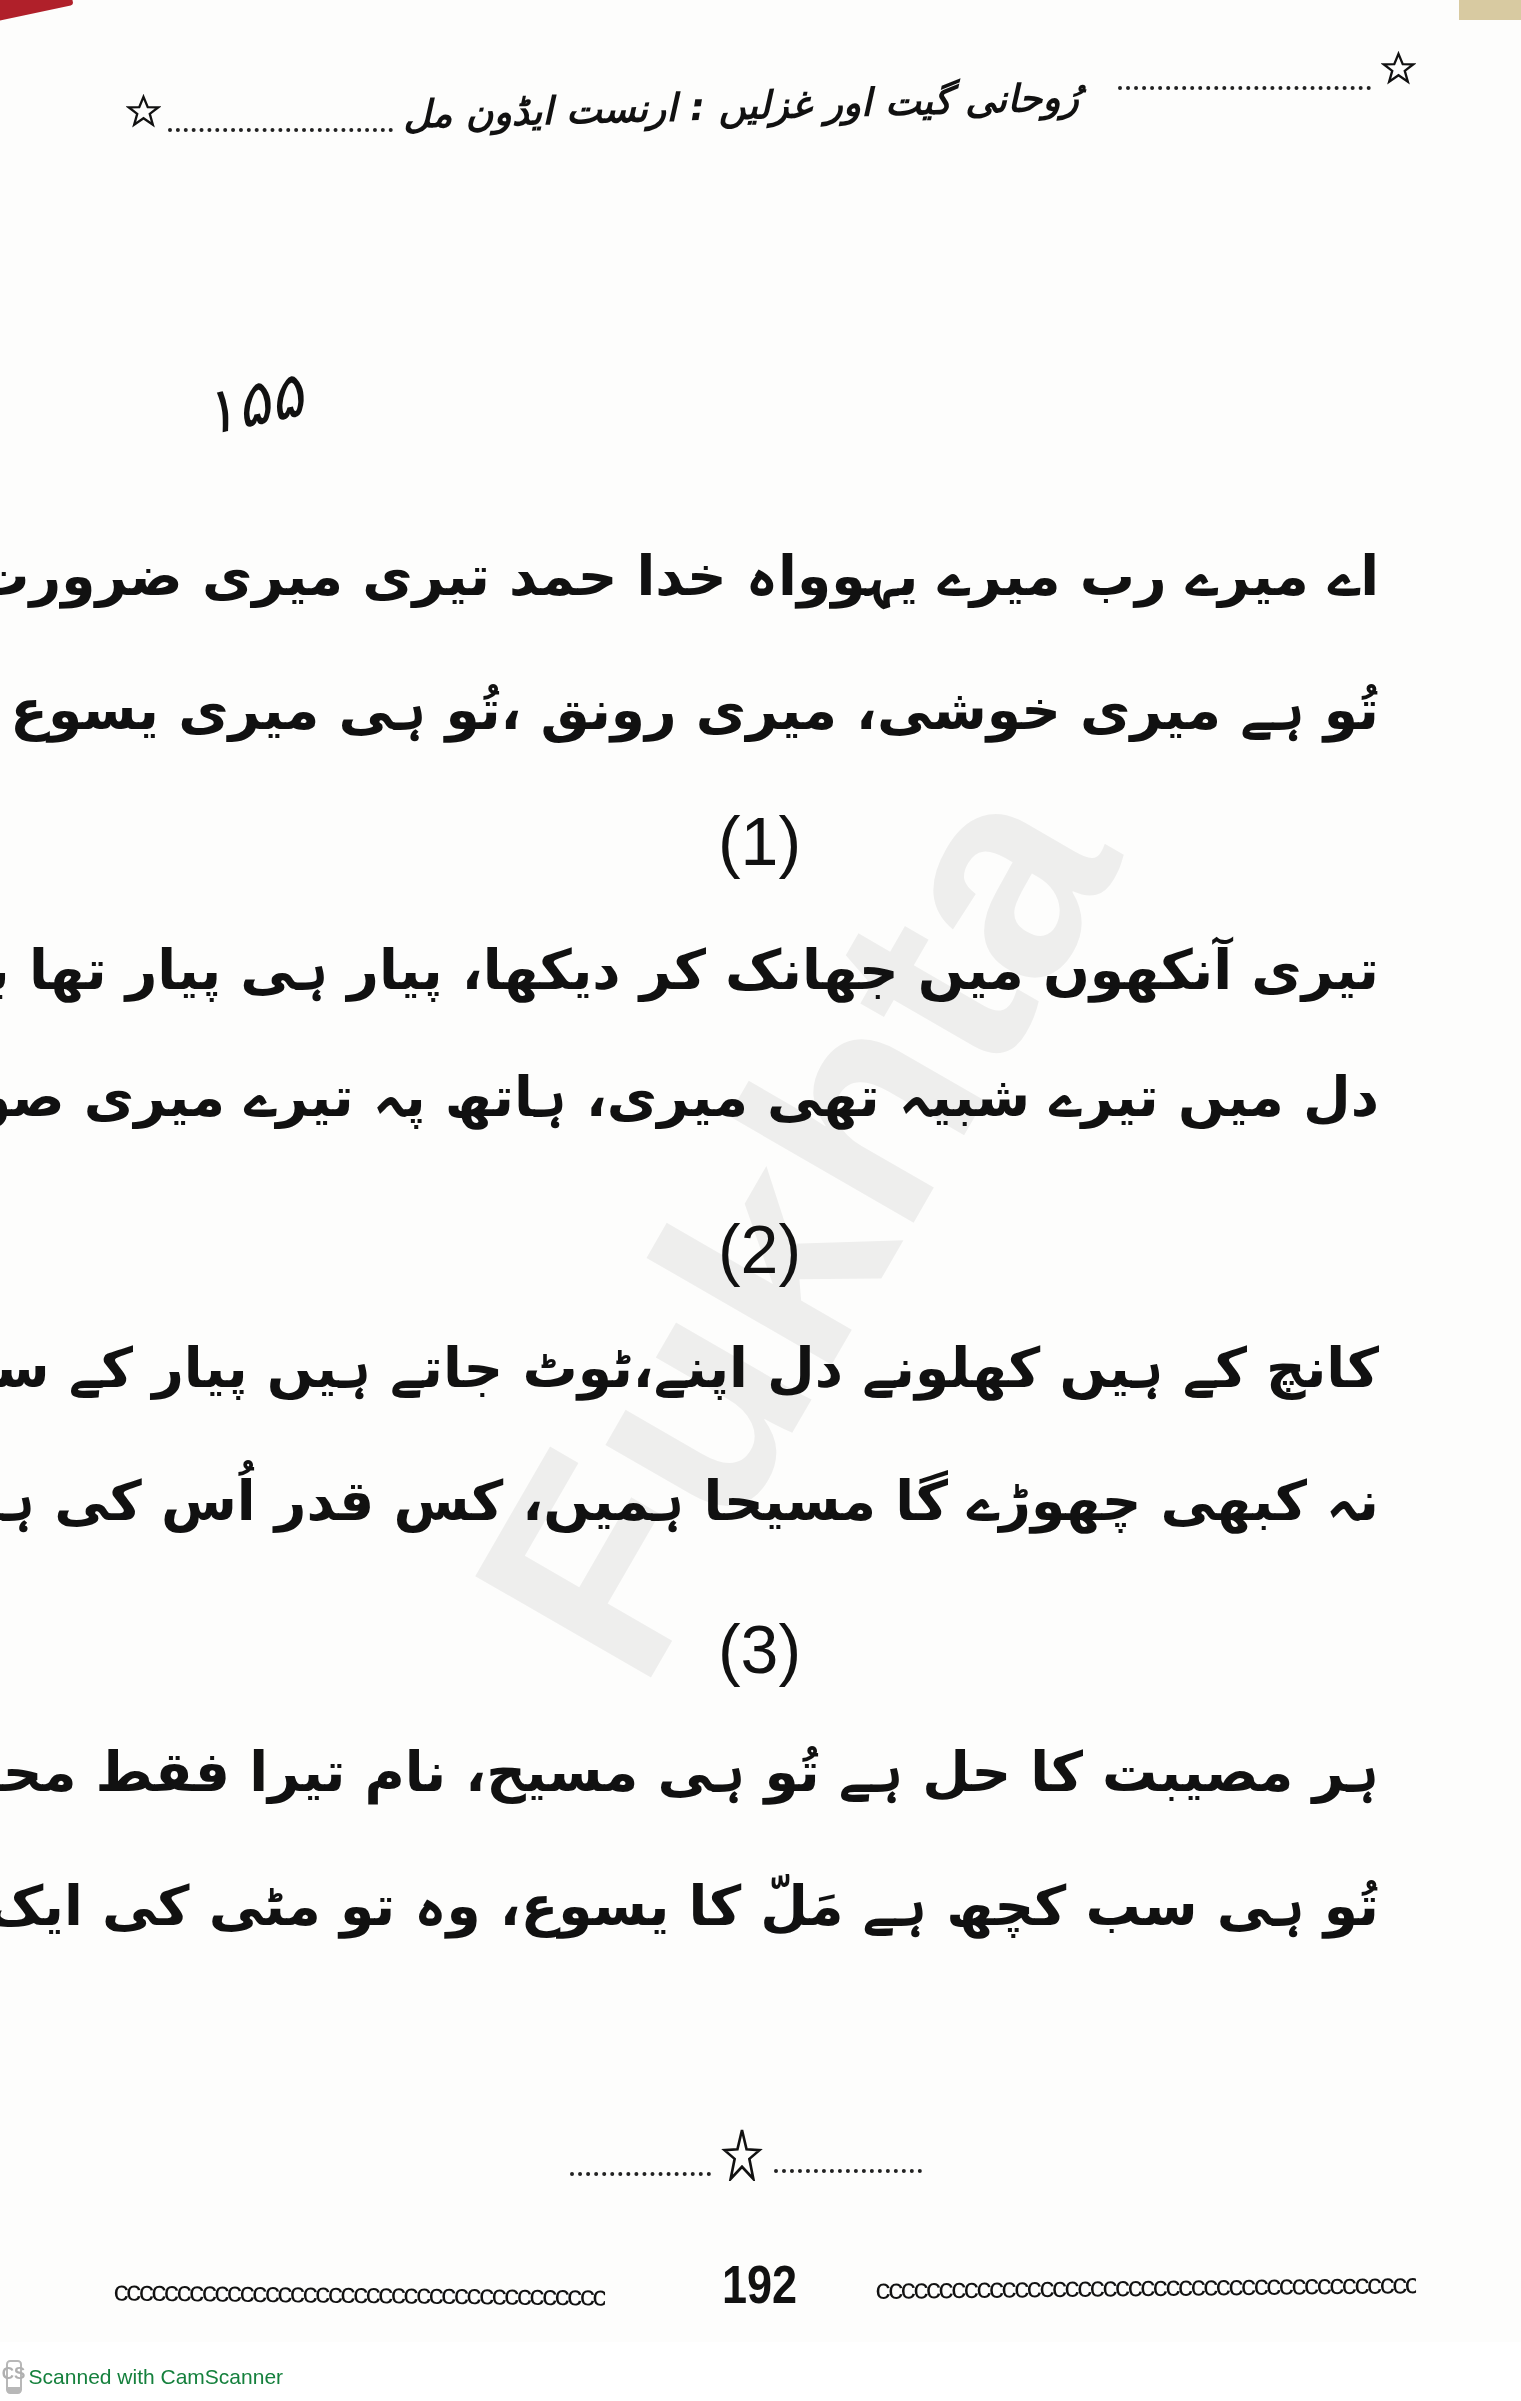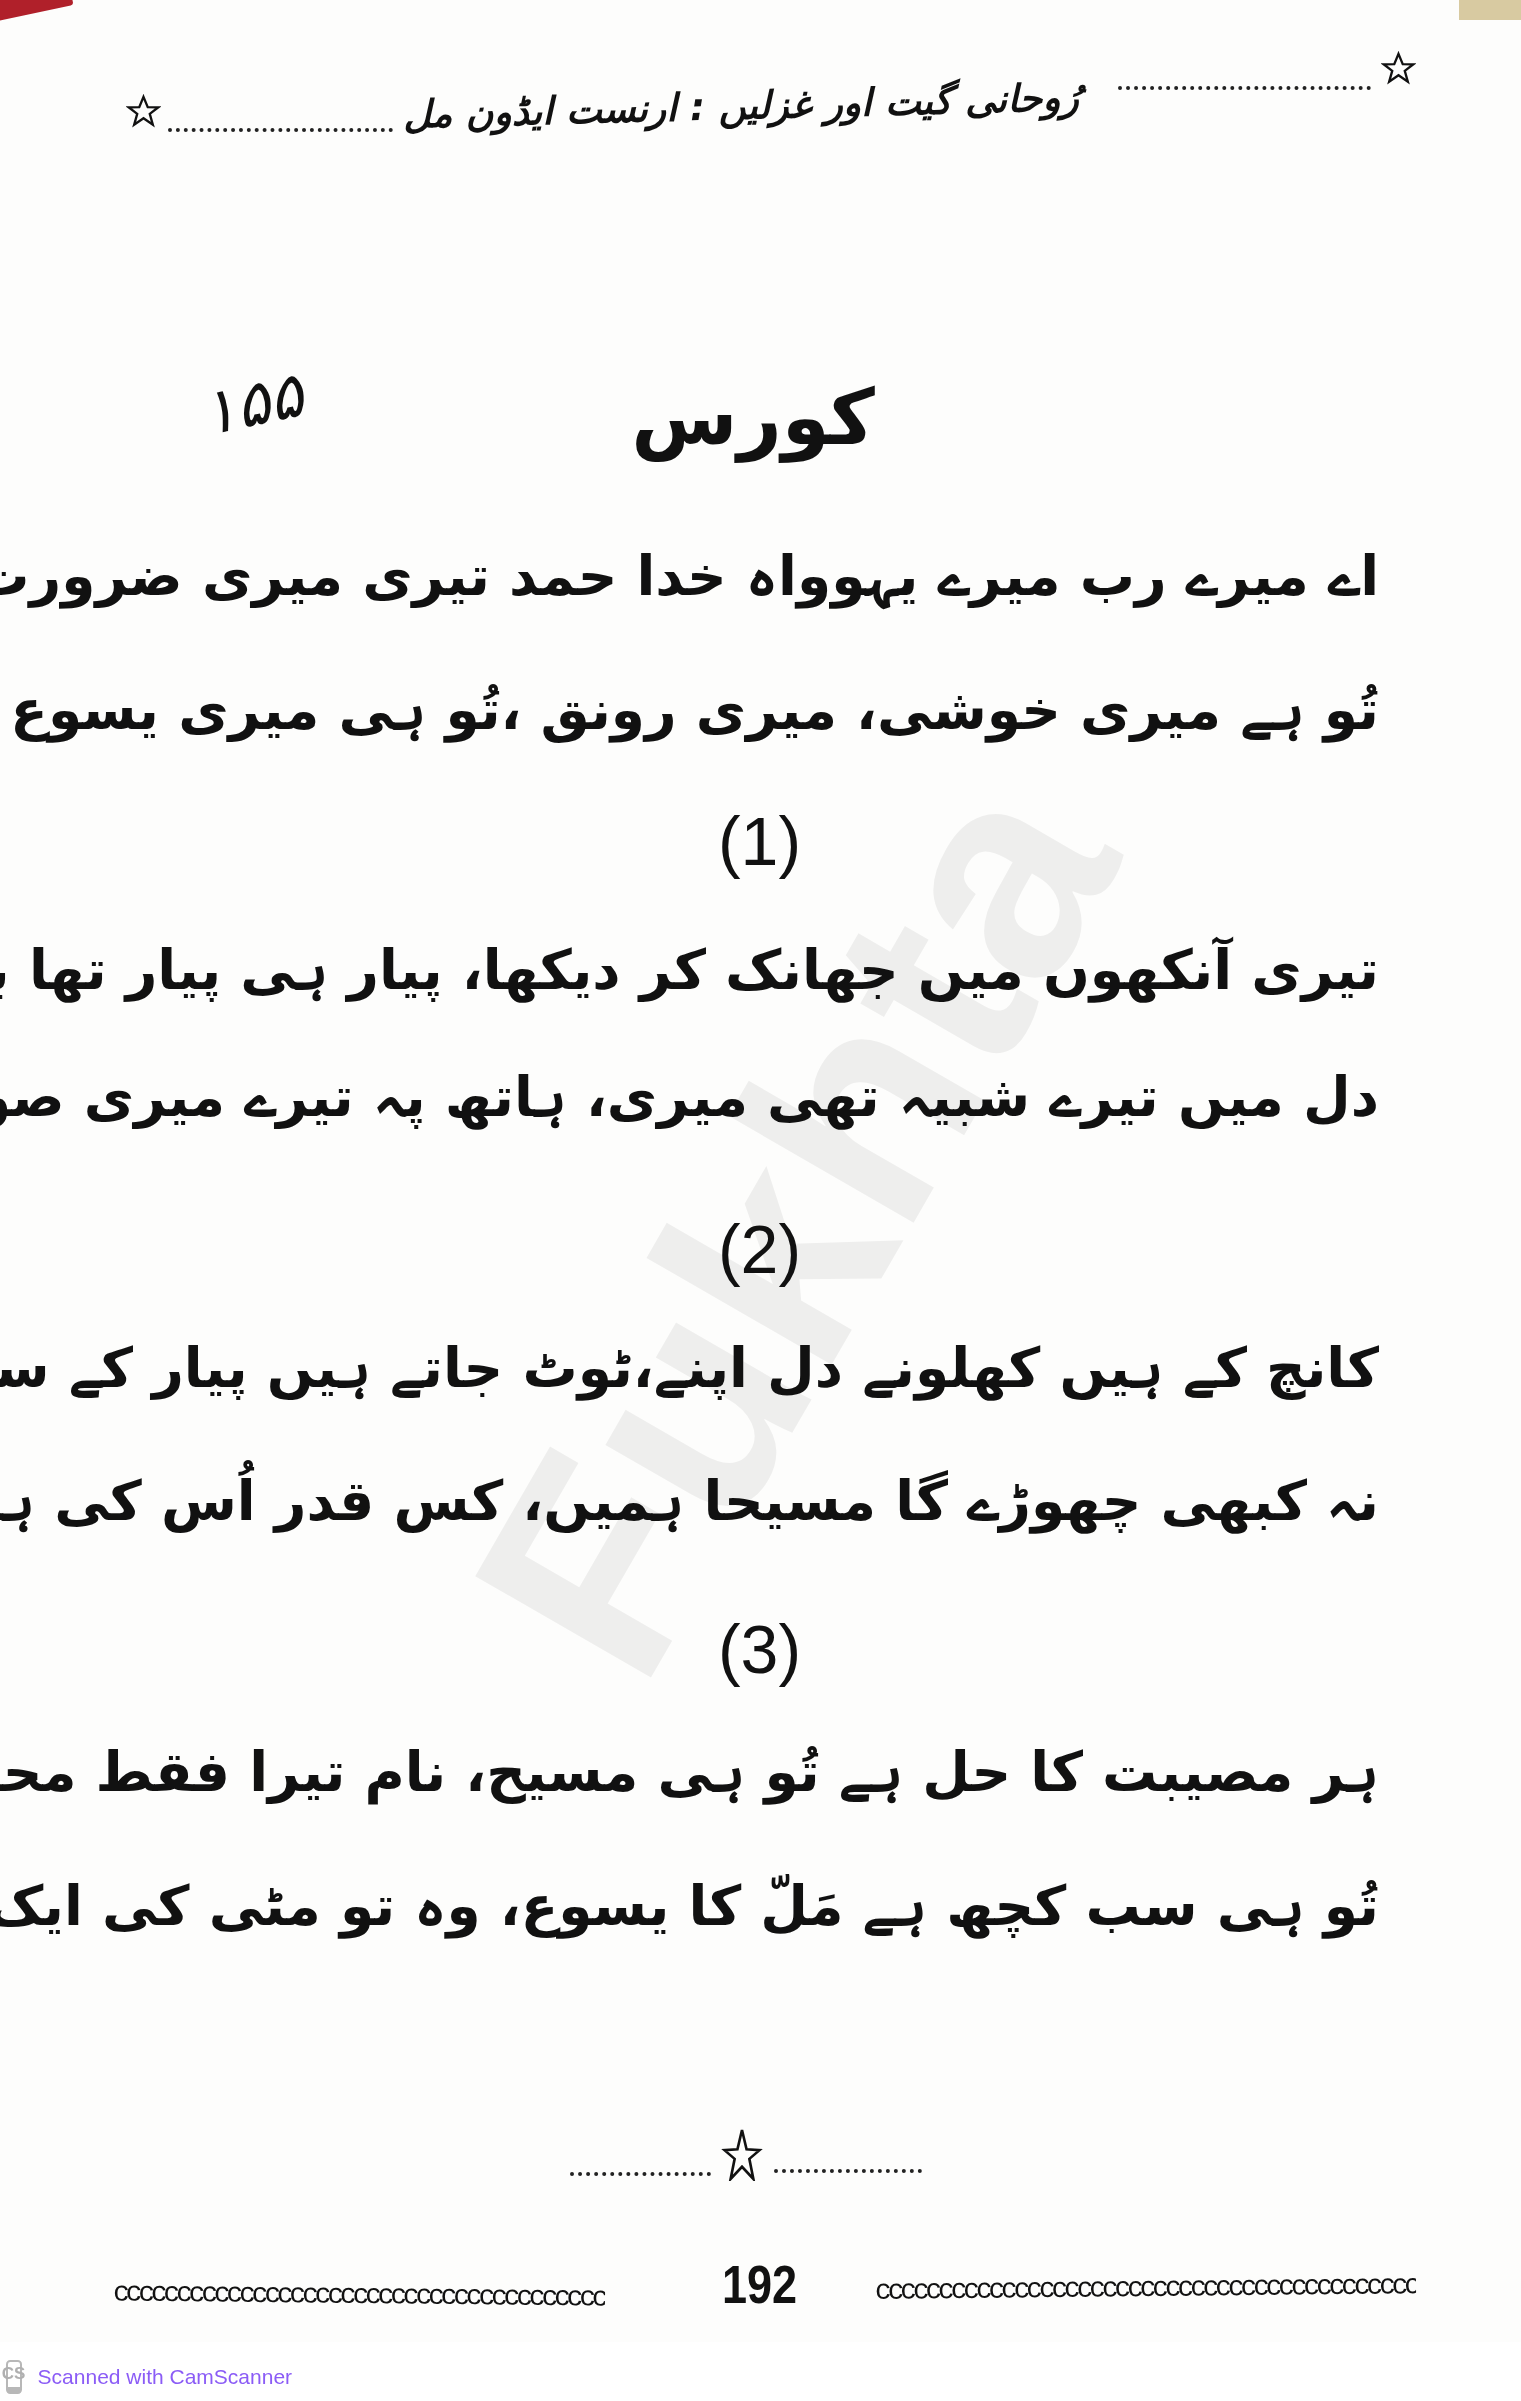--- a/index.html
+++ b/index.html
@@ -78,21 +78,21 @@
   .cs-footer {
     position: absolute; left: 5.6px; top: 2359px; height: 35px; display: flex; align-items: center;
   }
   .cs-logo {
     width: 16px; height: 34px; border: 2.8px solid #b8b8b8; border-radius: 4.2px;
     box-sizing: border-box; color: #b0b0b0; font-family: "Liberation Sans", sans-serif;
     font-weight: bold; font-size: 17px; display: flex; align-items: center; justify-content: center;
     border-bottom-width: 7px;
   }
   .cs-text {
-    margin-left: 16px; font-family: "Liberation Sans", sans-serif; font-size: 21px; color: #8b5cf6;
+    margin-left: 7px; font-family: "Liberation Sans", sans-serif; font-size: 21px; color: #15803d;
   }
 </style>
 </head>
 <body>
 
 <div class="page">
   <div class="corner-tl"></div>
   <div class="corner-tr"></div>
 
   <div class="watermark">Fukhta</div>
@@ -107,21 +107,20 @@
     <div class="header-text urdu">رُوحانی گیت اور غزلیں : ارنست ایڈون مل</div>
     <div class="dots" style="left:63px; top:72px; width:225px;"></div>
     <span class="abs star" style="left:21px; top:49px; width:35px; height:41px;">
       <svg viewBox="0 0 24 24">
           <polygon points="12,2 14.9,9 22,9.2 16.3,13.6 18.4,21 12,16.6 5.6,21 7.7,13.6 2,9.2 9.1,9" fill="none" stroke="#111" stroke-width="1.6"></polygon>
         </svg>
     </span>
   </div>
 
   <div class="handnote">۱۵۵</div>
-  <div class="chorus-heading urdu">کورس</div>
 
   <div class="line urdu" style="top:541px;">اے میرے رب میرے یہوواہ خدا حمد تیری میری ضرورت ہے</div>
   <div class="line urdu" style="top:675px;">تُو ہے میری خوشی، میری رونق ،تُو ہی میری یسوع عبادت ہے</div>
 
   <div class="num" style="top:802px;">(1)</div>
   <div class="line urdu" style="top:935px;">تیری آنکھوں میں جھانک کر دیکھا، پیار ہی پیار تھا بھرا اُن میں</div>
   <div class="line urdu" style="top:1062px;">دل میں تیرے شبیہ تھی میری، ہاتھ پہ تیرے میری صورت تھی</div>
 
   <div class="num" style="top:1210px;">(2)</div>
   <div class="line urdu" style="top:1333px;">کانچ کے ہیں کھلونے دل اپنے،ٹوٹ جاتے ہیں پیار کے سپنے</div>

